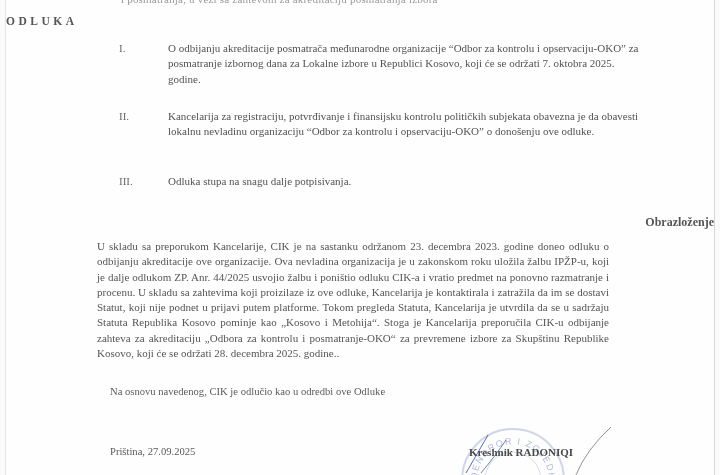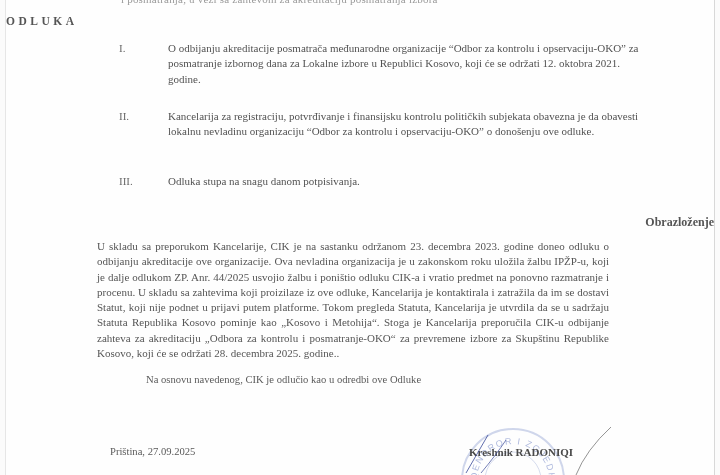--- a/index.html
+++ b/index.html
@@ -27,21 +27,21 @@
     .item .num { position: absolute; left: 0; top: 0; width: 30px; color: #6a6a6a; }
     .item .txt { position: absolute; left: 49px; top: 0; width: 480px; color: #525252; }
     .subtitle {
       position: absolute; left: 0; width: 708px; top: 215px; text-align: right;
       font-size: 12px; font-weight: bold; color: #555;
     }
     .para {
       position: absolute; left: 91px; width: 512px; top: 239px;
       font-size: 11px; line-height: 15.3px; text-align: justify; color: #555;
     }
-    .conclusion { position: absolute; left: 104px; top: 374px; font-size: 10.6px; color: #5a5a5a; margin-left: 36px; }
+    .conclusion { position: absolute; left: 104px; top: 386px; font-size: 10.6px; color: #5a5a5a; }
     .place-date { position: absolute; left: 104px; top: 446px; font-size: 10.6px; color: #5a5a5a; }
     .signer {
       position: absolute; left: 427px; top: 446px; font-size: 11px; font-weight: bold; color: #4a4a4a; margin-left: 36px;
     }
     .stamp {
       position: absolute; left: 455px; top: 428px; width: 100px; height: 100px;
       border-radius: 50%; border: 2px solid rgba(120,140,200,0.35);
     }
     .stamp-text { position: absolute; left: 0; top: 0; }
     .sig { position: absolute; left: 420px; top: 425px; }
@@ -50,31 +50,31 @@
 <body>
 
 <div class="page">
 
   <div class="top-clip">i posmatranja, u vezi sa zahtevom za akreditaciju posmatranja izbora</div>
 
   <div class="title">ODLUKA</div>
 
   <div class="item" style="top:41px;">
     <span class="num">I.</span>
-    <span class="txt">O odbijanju akreditacije posmatrača međunarodne organizacije “Odbor za kontrolu i opservaciju-OKO” za posmatranje izbornog dana za Lokalne izbore u Republici Kosovo, koji će se održati 12. oktobra 2021. godine.</span>
+    <span class="txt">O odbijanju akreditacije posmatrača međunarodne organizacije “Odbor za kontrolu i opservaciju-OKO” za posmatranje izbornog dana za Lokalne izbore u Republici Kosovo, koji će se održati 7. oktobra 2025. godine.</span>
   </div>
 
   <div class="item" style="top:109px;">
     <span class="num">II.</span>
     <span class="txt">Kancelarija za registraciju, potvrđivanje i finansijsku kontrolu političkih subjekata obavezna je da obavesti lokalnu nevladinu organizaciju “Odbor za kontrolu i opservaciju-OKO” o donošenju ove odluke.</span>
   </div>
 
   <div class="item" style="top:174px;">
     <span class="num">III.</span>
-    <span class="txt">Odluka stupa na snagu danom potpisivanja.</span>
+    <span class="txt">Odluka stupa na snagu dalje potpisivanja.</span>
   </div>
 
   <div class="subtitle">Obrazloženje</div>
 
   <div class="para">U skladu sa preporukom Kancelarije, CIK je na sastanku održanom 23. decembra 2023. godine doneo odluku o odbijanju akreditacije ove organizacije. Ova nevladina organizacija je u zakonskom roku uložila žalbu IPŽP-u, koji je dalje odlukom ZP. Anr. 44/2025 usvojio žalbu i poništio odluku CIK-a i vratio predmet na ponovno razmatranje i procenu. U skladu sa zahtevima koji proizilaze iz ove odluke, Kancelarija je kontaktirala i zatražila da im se dostavi Statut, koji nije podnet u prijavi putem platforme. Tokom pregleda Statuta, Kancelarija je utvrdila da se u sadržaju Statuta Republika Kosovo pominje kao „Kosovo i Metohija“. Stoga je Kancelarija preporučila CIK-u odbijanje zahteva za akreditaciju „Odbora za kontrolu i posmatranje-OKO“ za prevremene izbore za Skupštinu Republike Kosovo, koji će se održati 28. decembra 2025. godine..</div>
 
   <div class="conclusion">Na osnovu navedenog, CIK je odlučio kao u odredbi ove Odluke</div>
 
   <div class="place-date">Priština, 27.09.2025</div>
 

